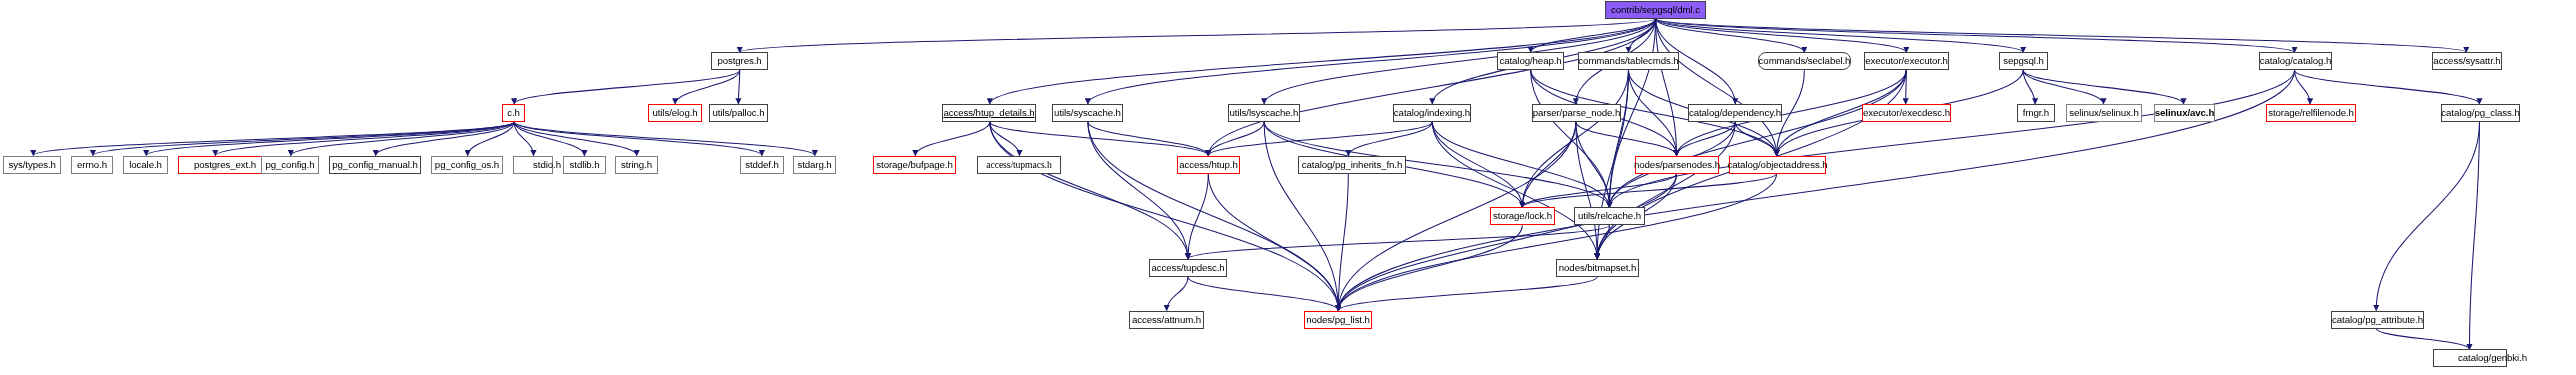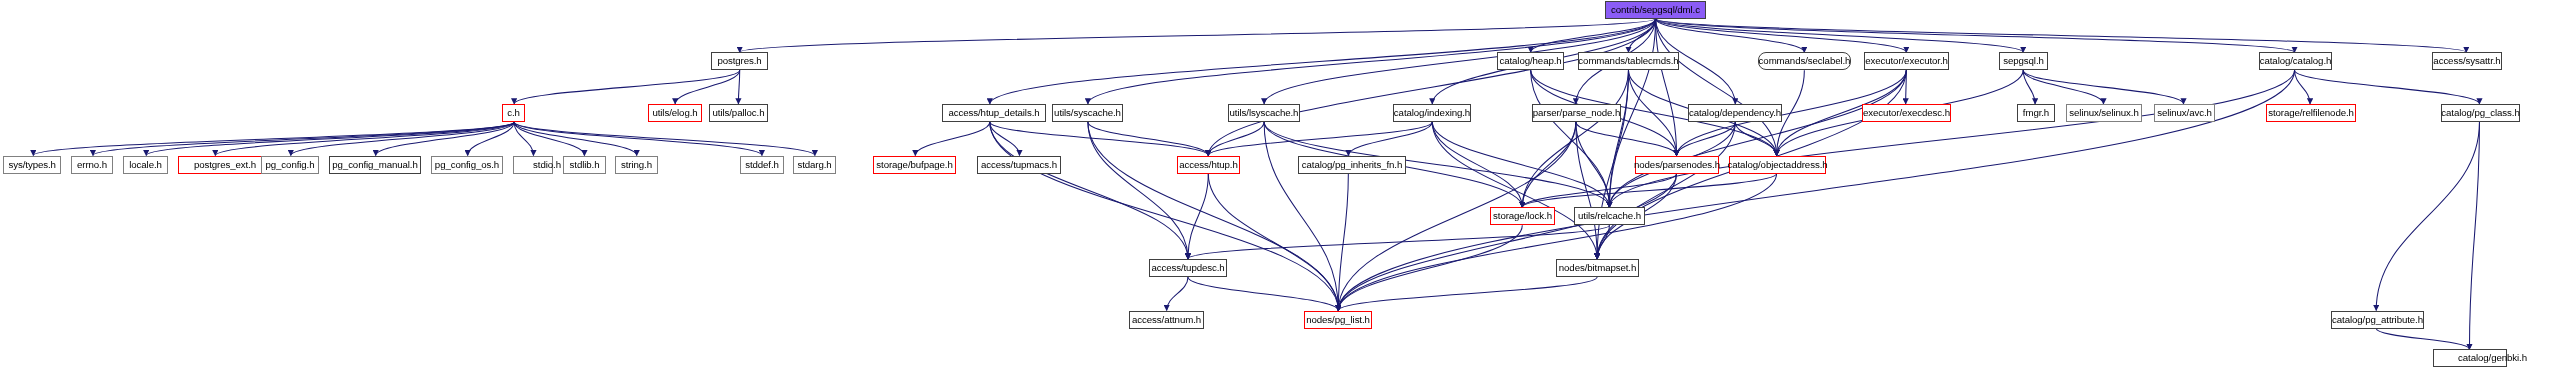--- a/index.html
+++ b/index.html
@@ -196,21 +196,21 @@
       </div>
       <div class="node red" style="left: 502px; top: 104px; width: 23px;">
         <span class="lbl">c.h</span>
       </div>
       <div class="node red" style="left: 648px; top: 104px; width: 54px;">
         <span class="lbl">utils/elog.h</span>
       </div>
       <div class="node dark" style="left: 709px; top: 104px; width: 59px;">
         <span class="lbl">utils/palloc.h</span>
       </div>
-      <div class="node dark" style="left: 942px; top: 104px; width: 104px;">
+      <div class="node dark" style="left: 942px; top: 104px; width: 94px; text-decoration: underline;">
         <span class="lbl">access/htup_details.h</span>
       </div>
       <div class="node dark" style="left: 1052px; top: 104px; width: 71px;">
         <span class="lbl">utils/syscache.h</span>
       </div>
       <div class="node dark" style="left: 1228px; top: 104px; width: 72px;">
         <span class="lbl">utils/lsyscache.h</span>
       </div>
       <div class="node dark" style="left: 1393px; top: 104px; width: 78px;">
         <span class="lbl">catalog/indexing.h</span>
@@ -223,21 +223,21 @@
       </div>
       <div class="node red" style="left: 1862px; top: 104px; width: 89px;">
         <span class="lbl">executor/execdesc.h</span>
       </div>
       <div class="node dark" style="left: 2017px; top: 104px; width: 38px;">
         <span class="lbl">fmgr.h</span>
       </div>
       <div class="node" style="left: 2066px; top: 104px; width: 76px;">
         <span class="lbl">selinux/selinux.h</span>
       </div>
-      <div class="node" style="left: 2154px; top: 104px; width: 61px;">
+      <div class="node" style="left: 2154px; top: 104px; width: 61px; font-weight: bold;">
         <span class="lbl">selinux/avc.h</span>
       </div>
       <div class="node red" style="left: 2266px; top: 104px; width: 90px;">
         <span class="lbl">storage/relfilenode.h</span>
       </div>
       <div class="node dark" style="left: 2441px; top: 104px; width: 79px;">
         <span class="lbl">catalog/pg_class.h</span>
       </div>
       <div class="node" style="left: 3.2px; top: 156px; width: 58px;">
         <span class="lbl">sys/types.h</span>
@@ -271,21 +271,21 @@
       </div>
       <div class="node" style="left: 740px; top: 156px; width: 44px;">
         <span class="lbl">stddef.h</span>
       </div>
       <div class="node" style="left: 793px; top: 156px; width: 43px;">
         <span class="lbl">stdarg.h</span>
       </div>
       <div class="node red" style="left: 873px; top: 156px; width: 83px;">
         <span class="lbl">storage/bufpage.h</span>
       </div>
-      <div class="node dark" style="left: 977px; top: 156px; width: 84px;">
+      <div class="node dark" style="left: 977px; top: 156px; width: 84px; font-family: Liberation Serif, serif;">
         <span class="lbl">access/tupmacs.h</span>
       </div>
       <div class="node red" style="left: 1177px; top: 156px; width: 63px;">
         <span class="lbl">access/htup.h</span>
       </div>
       <div class="node dark" style="left: 1298px; top: 156px; width: 108px;">
         <span class="lbl">catalog/pg_inherits_fn.h</span>
       </div>
       <div class="node red" style="left: 1635px; top: 156px; width: 84px;">
         <span class="lbl">nodes/parsenodes.h</span>

